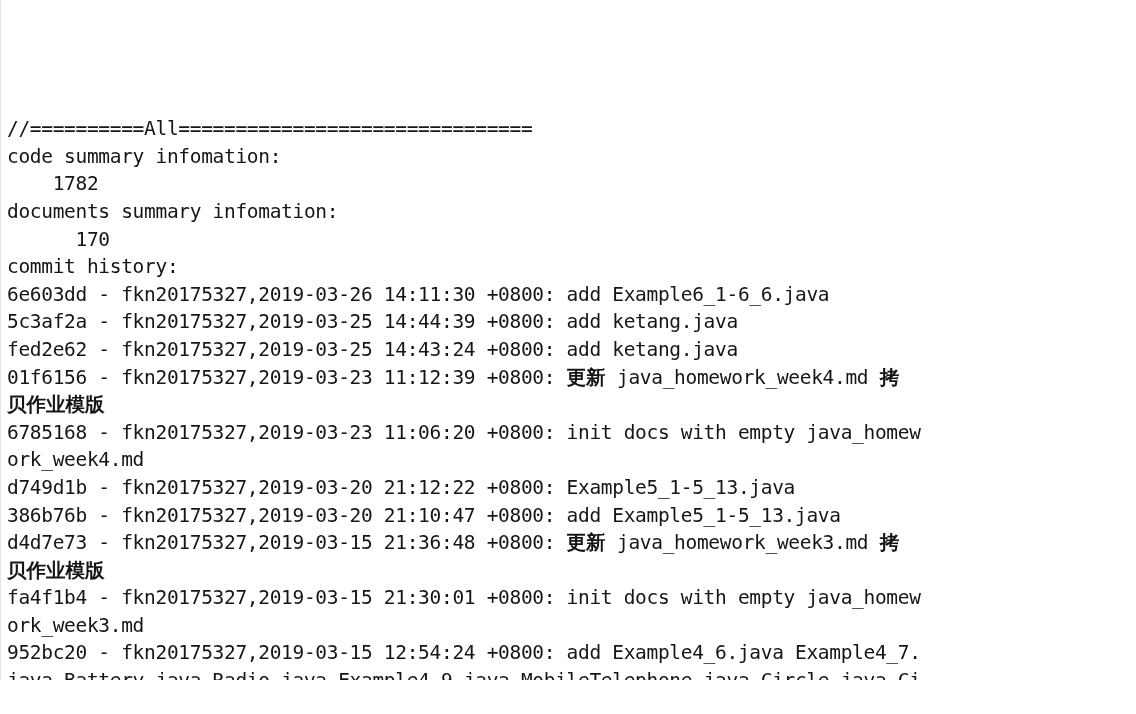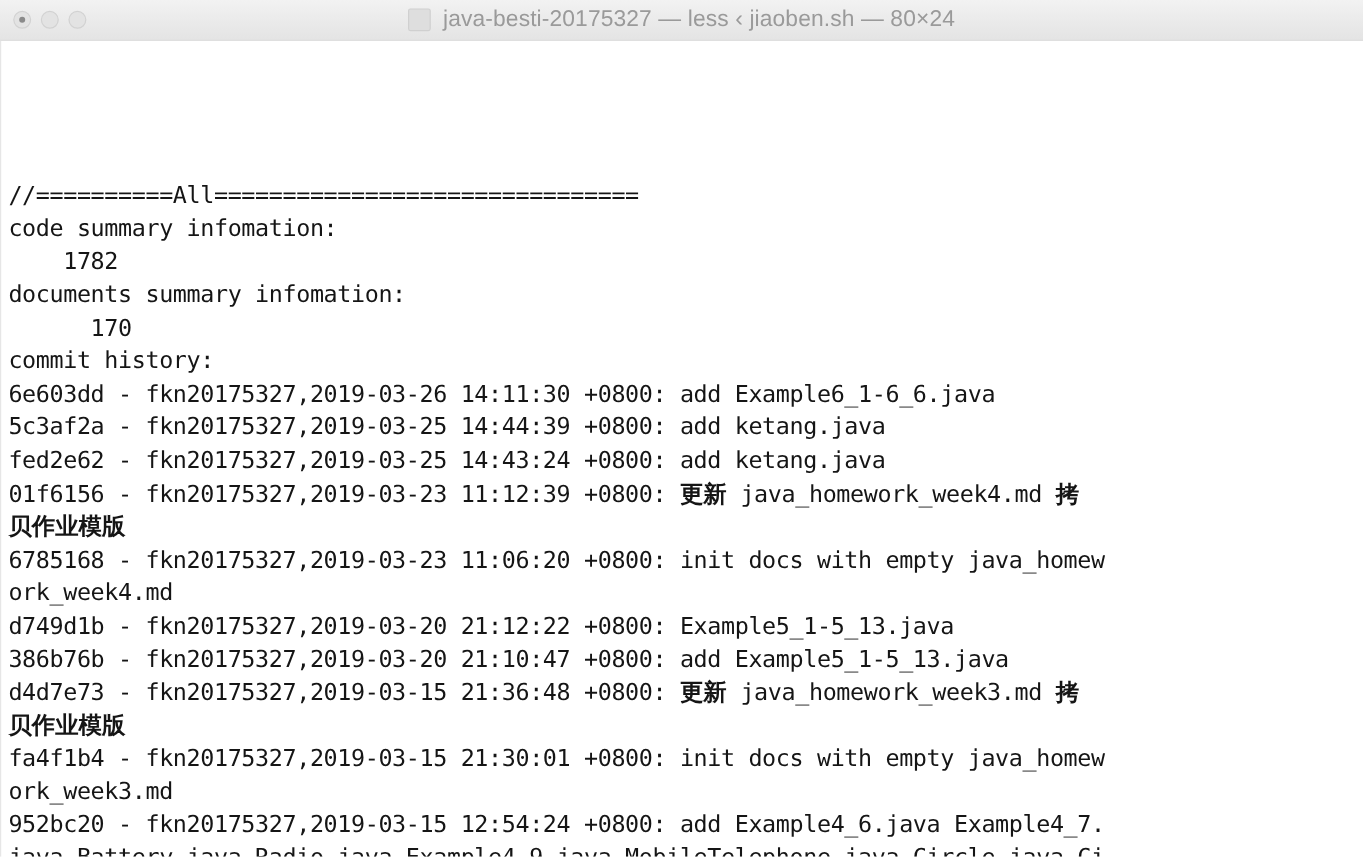--- a/index.html
+++ b/index.html
@@ -130,34 +130,18 @@
     font-family: "DejaVu Sans", "Liberation Sans", sans-serif;
     letter-spacing: 0;
     font-weight: bold;
   }
 </style>
 </head>
 <body>
 
 <div id="window">
 
-  <div id="titlebar">
-
-    <div id="traffic-lights">
-      <span class="light close-light"></span>
-      <span class="light"></span>
-      <span class="light"></span>
-    </div>
-
-    <div id="title-center">
-      <div id="title-inner">
-        <span id="title-icon"></span>
-        <span id="title-text">java-besti-20175327 — less ‹ jiaoben.sh — 80×24</span>
-      </div>
-    </div>
-
-  </div>
 
   <div id="terminal">
     <div id="screen"><div class="row">&nbsp;</div><div class="row">&nbsp;</div><div class="row">//==========All===============================</div><div class="row">code summary infomation:</div><div class="row">    1782</div><div class="row">documents summary infomation:</div><div class="row">      170</div><div class="row">commit history:</div><div class="row">6e603dd - fkn20175327,2019-03-26 14:11:30 +0800: add Example6_1-6_6.java</div><div class="row">5c3af2a - fkn20175327,2019-03-25 14:44:39 +0800: add ketang.java</div><div class="row">fed2e62 - fkn20175327,2019-03-25 14:43:24 +0800: add ketang.java</div><div class="row">01f6156 - fkn20175327,2019-03-23 11:12:39 +0800: <span class="han">更新</span> java_homework_week4.md <span class="han">拷</span></div><div class="row"><span class="han">贝作业模版</span></div><div class="row">6785168 - fkn20175327,2019-03-23 11:06:20 +0800: init docs with empty java_homew</div><div class="row">ork_week4.md</div><div class="row">d749d1b - fkn20175327,2019-03-20 21:12:22 +0800: Example5_1-5_13.java</div><div class="row">386b76b - fkn20175327,2019-03-20 21:10:47 +0800: add Example5_1-5_13.java</div><div class="row">d4d7e73 - fkn20175327,2019-03-15 21:36:48 +0800: <span class="han">更新</span> java_homework_week3.md <span class="han">拷</span></div><div class="row"><span class="han">贝作业模版</span></div><div class="row">fa4f1b4 - fkn20175327,2019-03-15 21:30:01 +0800: init docs with empty java_homew</div><div class="row">ork_week3.md</div><div class="row">952bc20 - fkn20175327,2019-03-15 12:54:24 +0800: add Example4_6.java Example4_7.</div><div class="row">java Battery.java Radio.java Example4_9.java MobileTelephone.java Circle.java Ci</div></div>
   </div>
 
 </div>
 
 </body></html>

